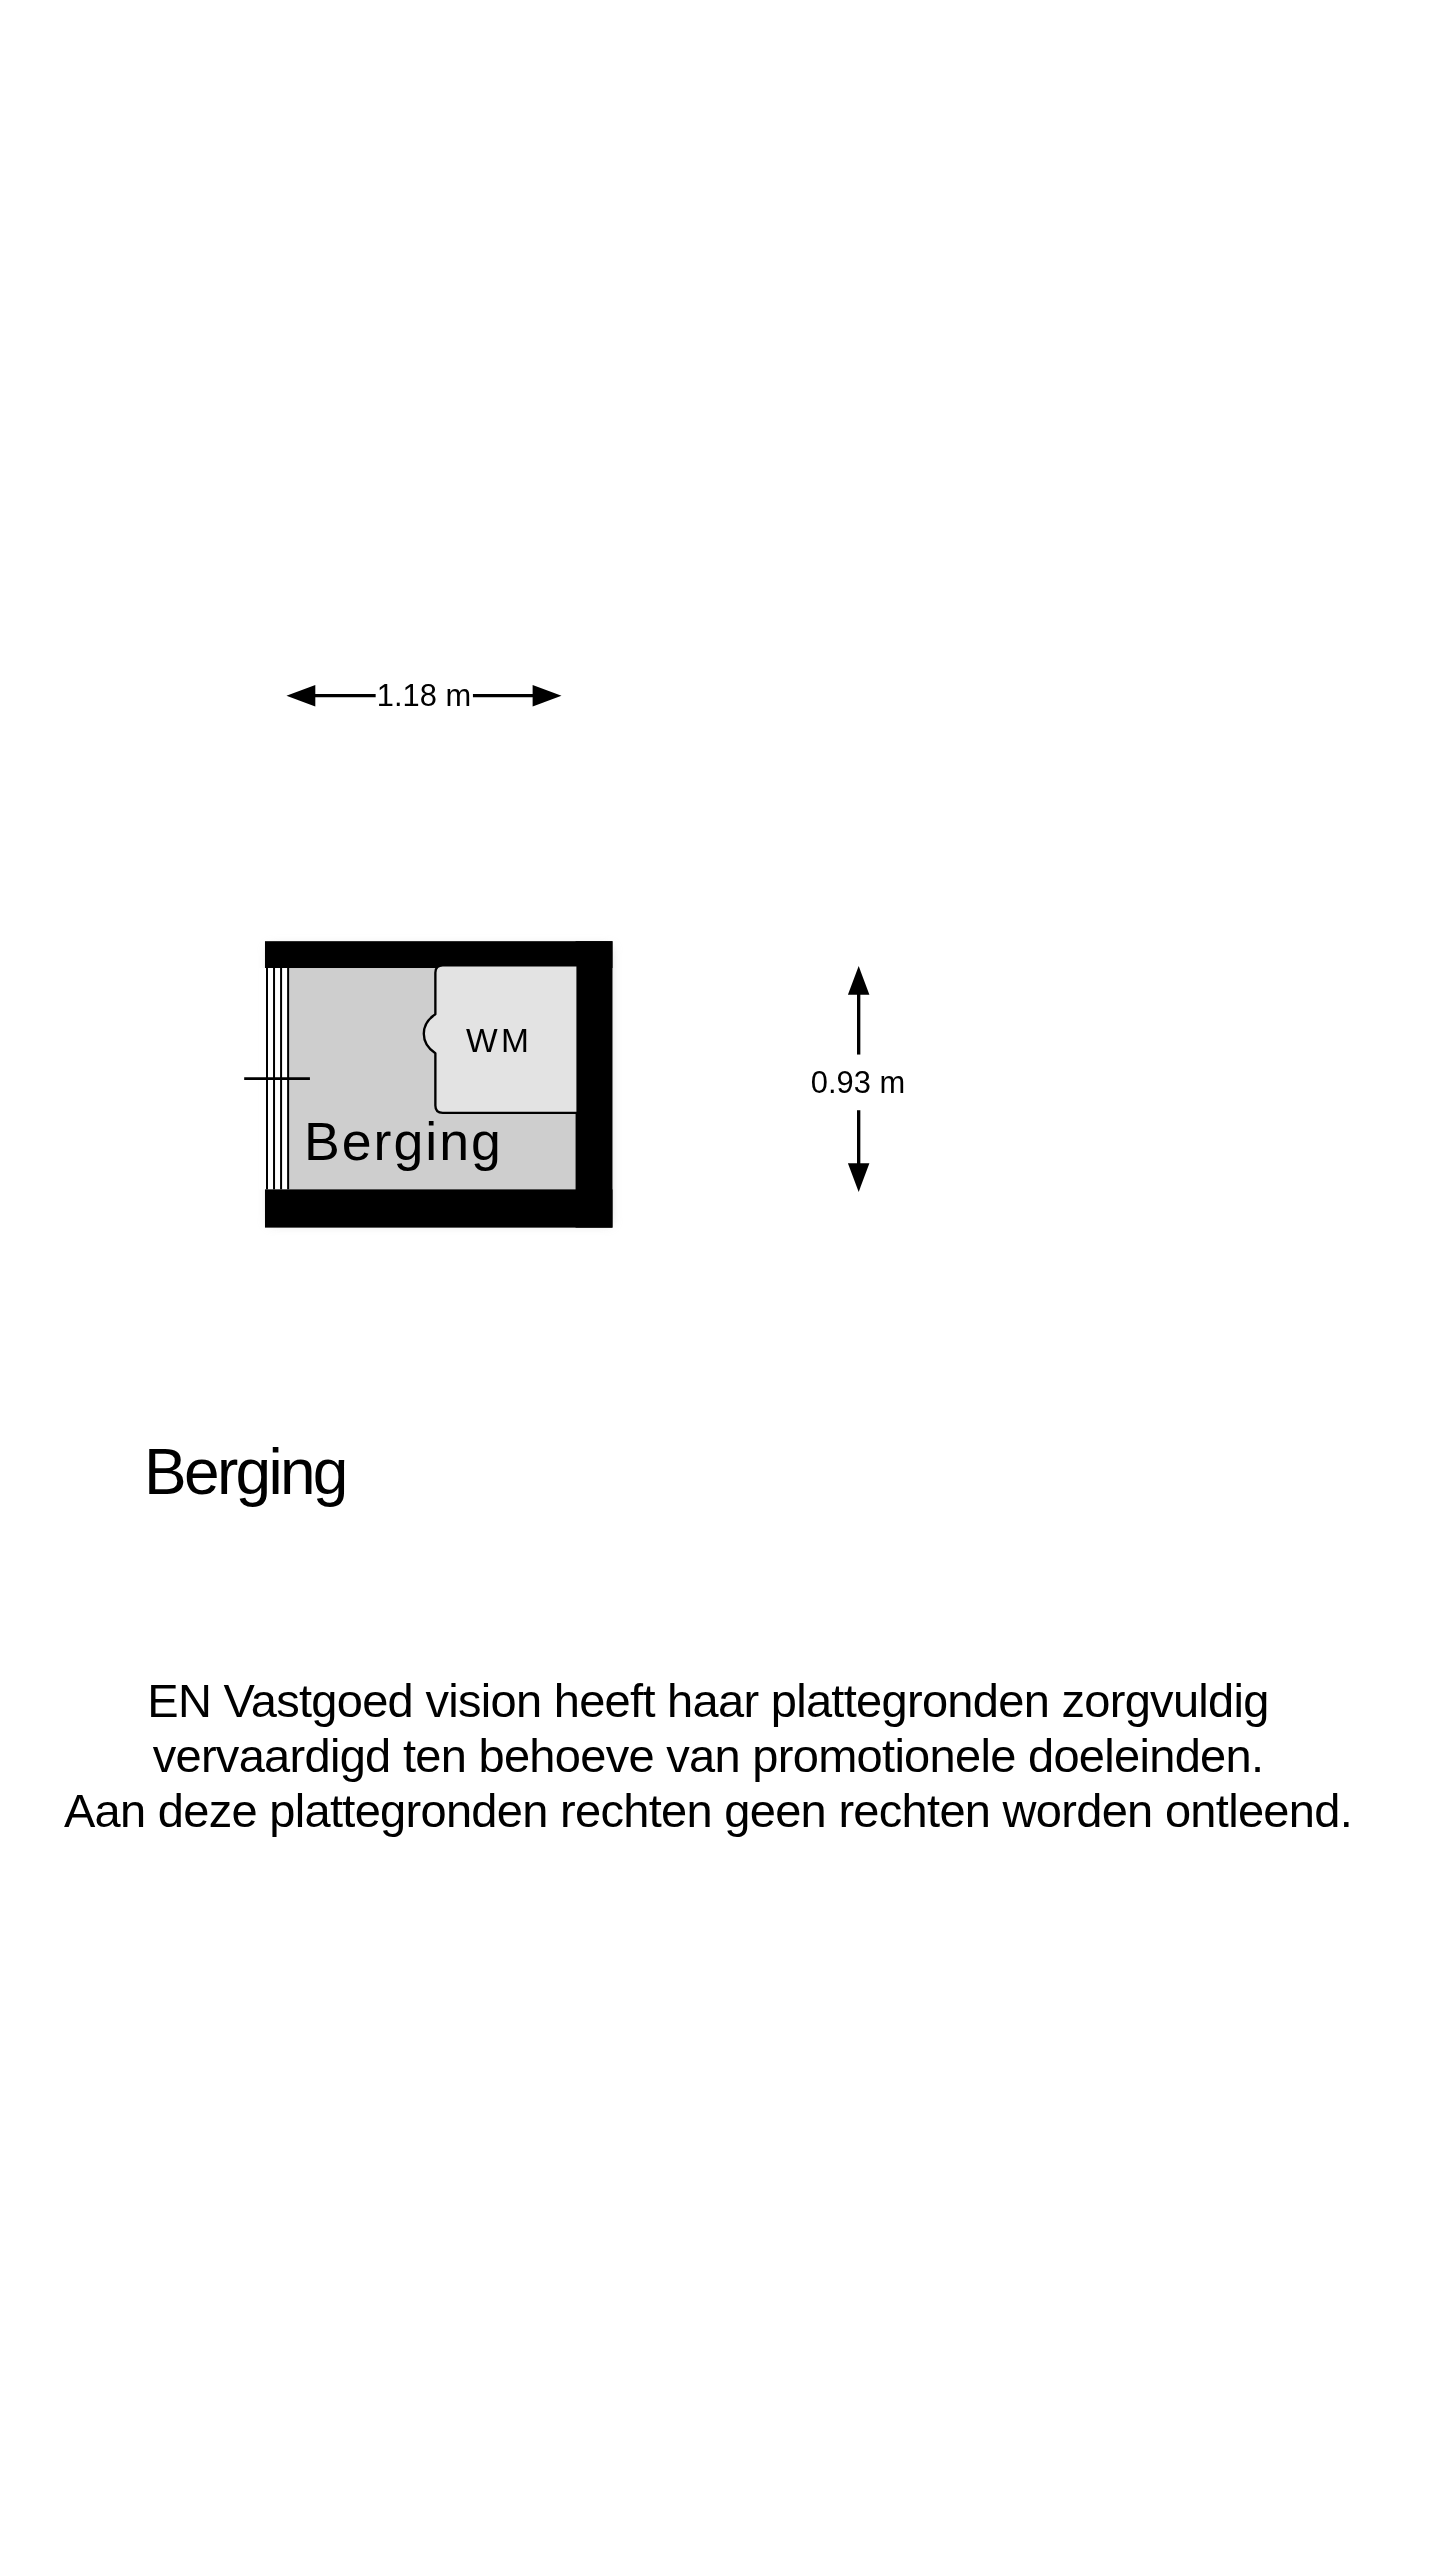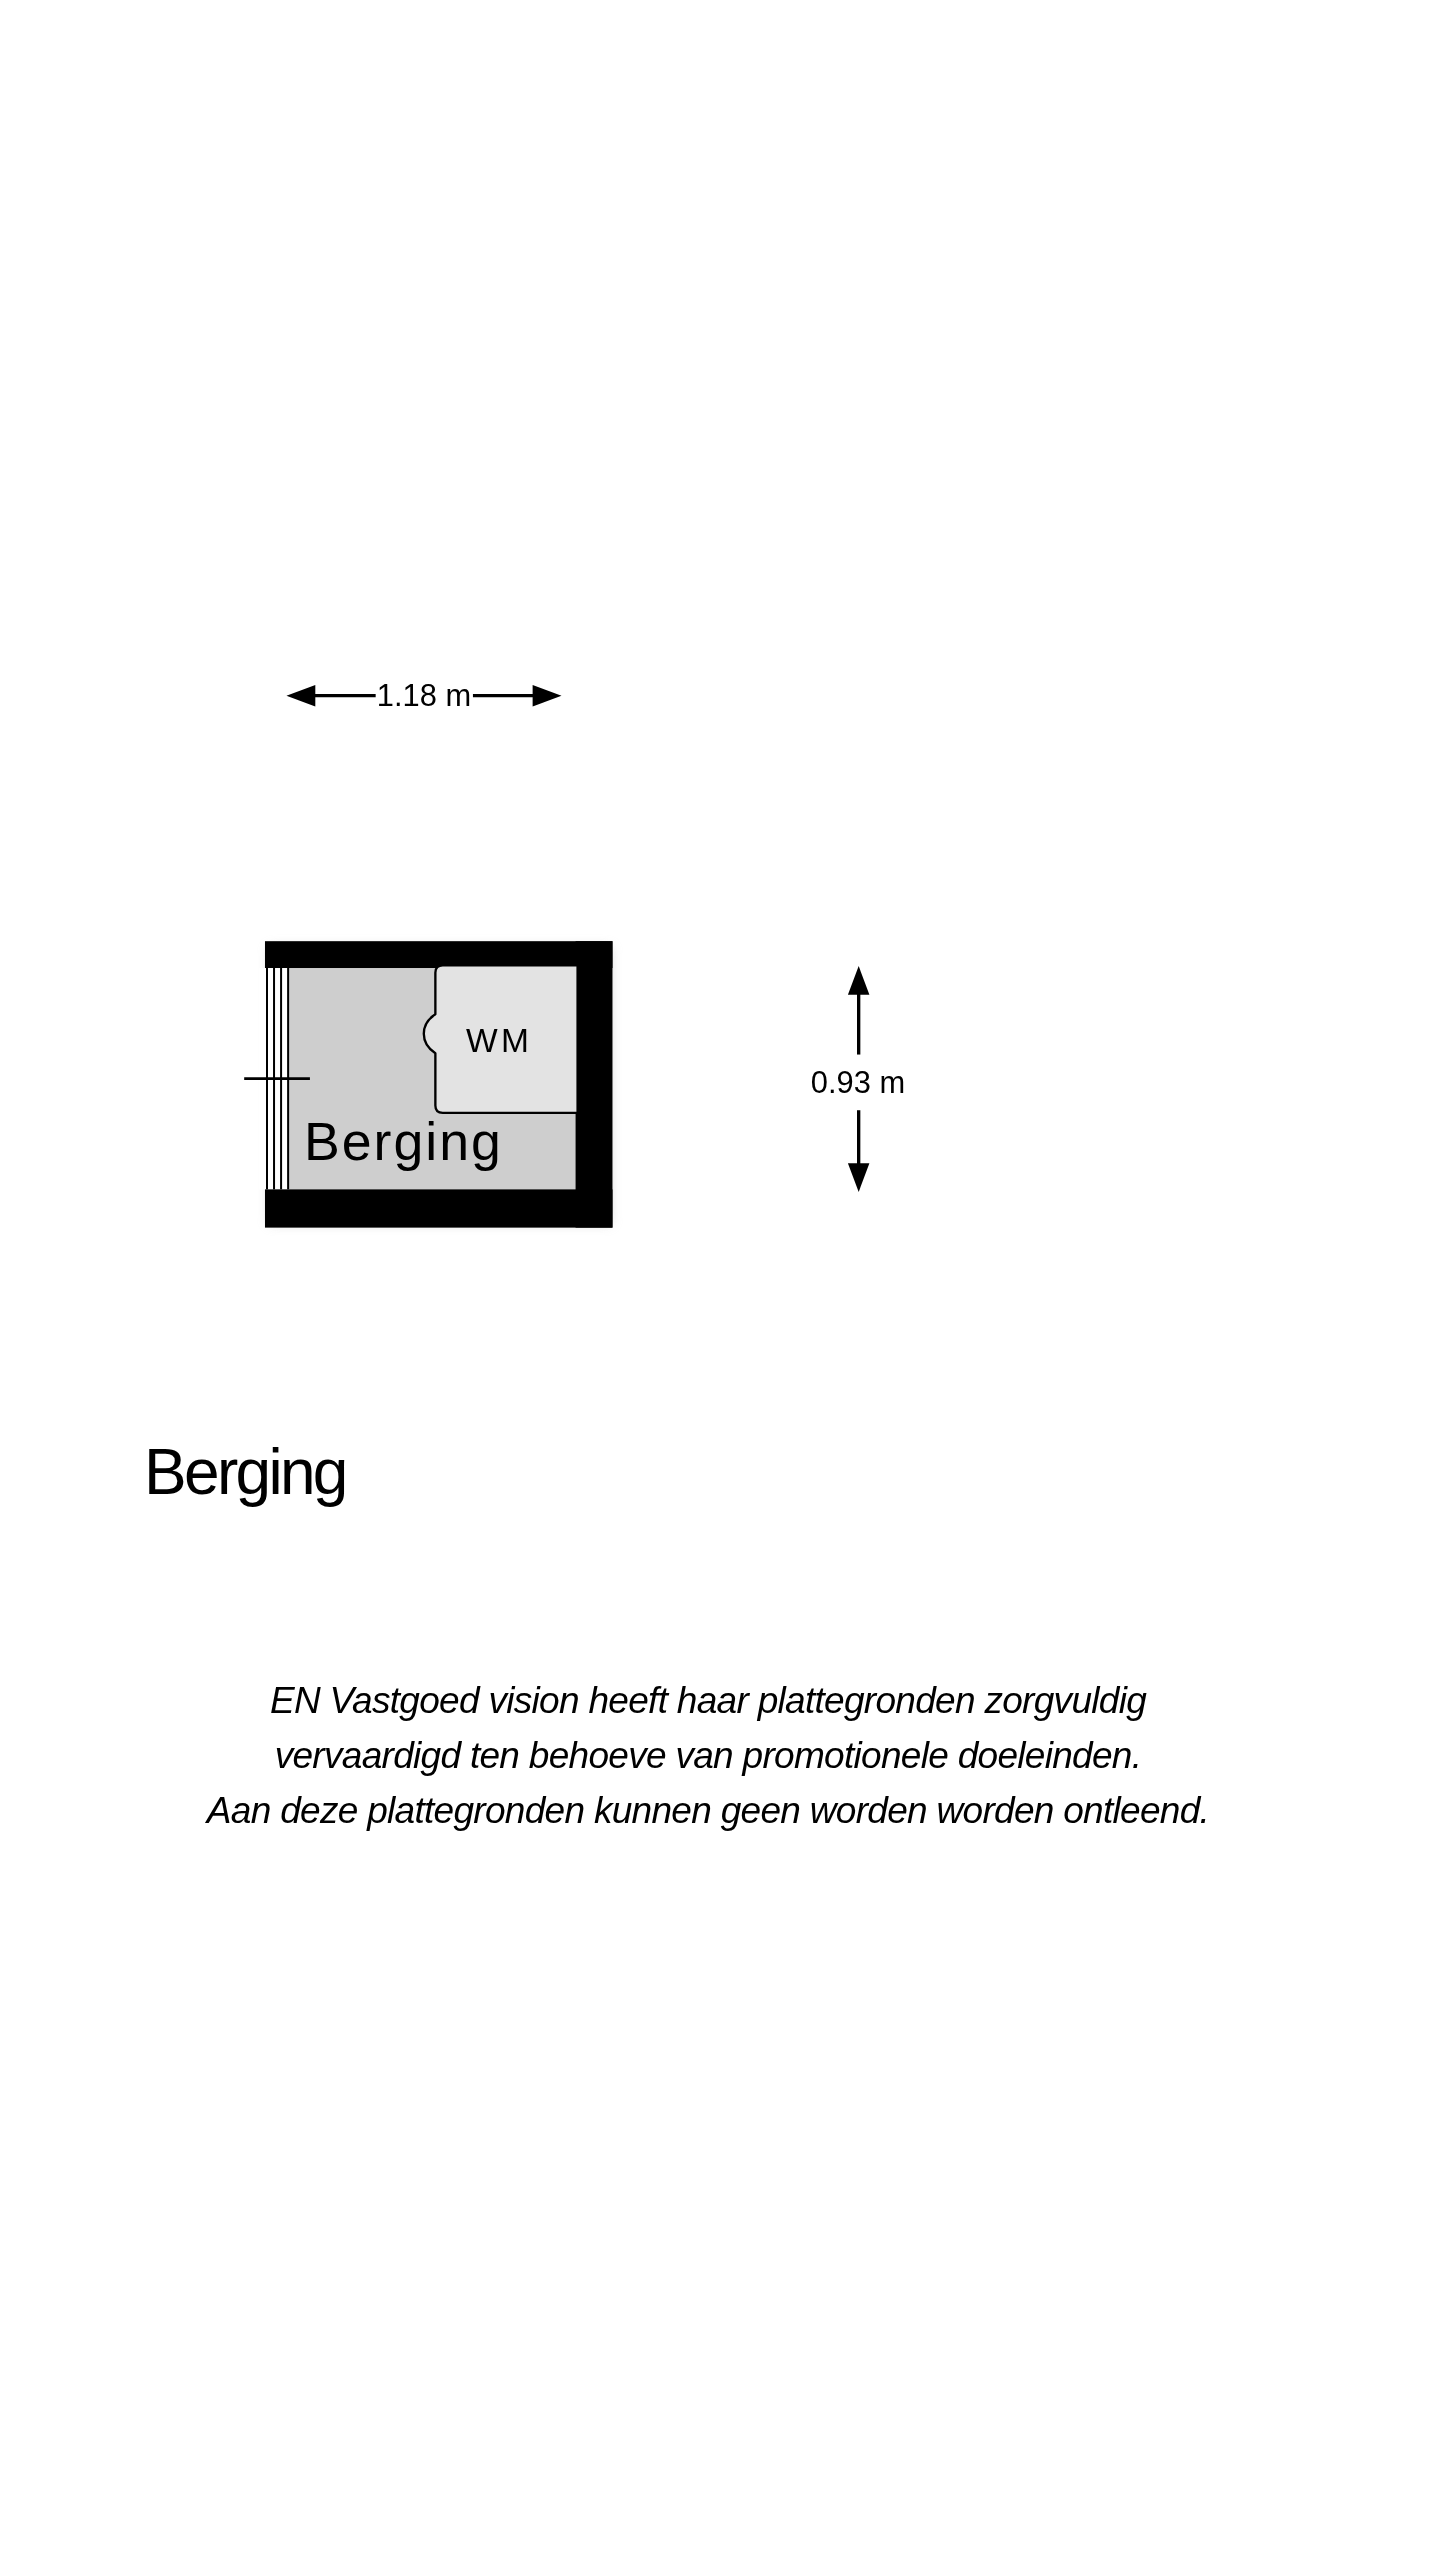--- a/index.html
+++ b/index.html
@@ -42,24 +42,23 @@
     letter-spacing: -2.7px;
     line-height: 1;
     white-space: nowrap;
   }
   #disclaimer {
     position: absolute;
     left: 0;
     top: 1673px;
     width: 1416px;
     text-align: center;
-    font-size: 37px;
+    font-size: 47px;
     line-height: 55px;
     letter-spacing: -0.7px;
-    font-style: italic;
   }
   .disclaimer-line { white-space: nowrap; }
 </style>
 </head>
 <body>
 
 <div id="page">
 
   <svg id="plan-svg" viewBox="0 0 2160 3840" xmlns="http://www.w3.org/2000/svg">
     <defs>
@@ -109,17 +108,17 @@
       <line x1="1280" y1="1655" x2="1280" y2="1738" stroke="#000000" stroke-width="5"></line>
       <polygon points="1280,1777 1264,1734 1296,1734" fill="#000000"></polygon>
     </g>
   </svg>
 
   <div id="section-title">Berging</div>
 
   <div id="disclaimer">
     <div class="disclaimer-line">EN Vastgoed vision heeft haar plattegronden zorgvuldig</div>
     <div class="disclaimer-line">vervaardigd ten behoeve van promotionele doeleinden.</div>
-    <div class="disclaimer-line">Aan deze plattegronden kunnen geen worden worden ontleend.</div>
+    <div class="disclaimer-line">Aan deze plattegronden rechten geen rechten worden ontleend.</div>
   </div>
 
 </div>
 
 
 </body></html>

